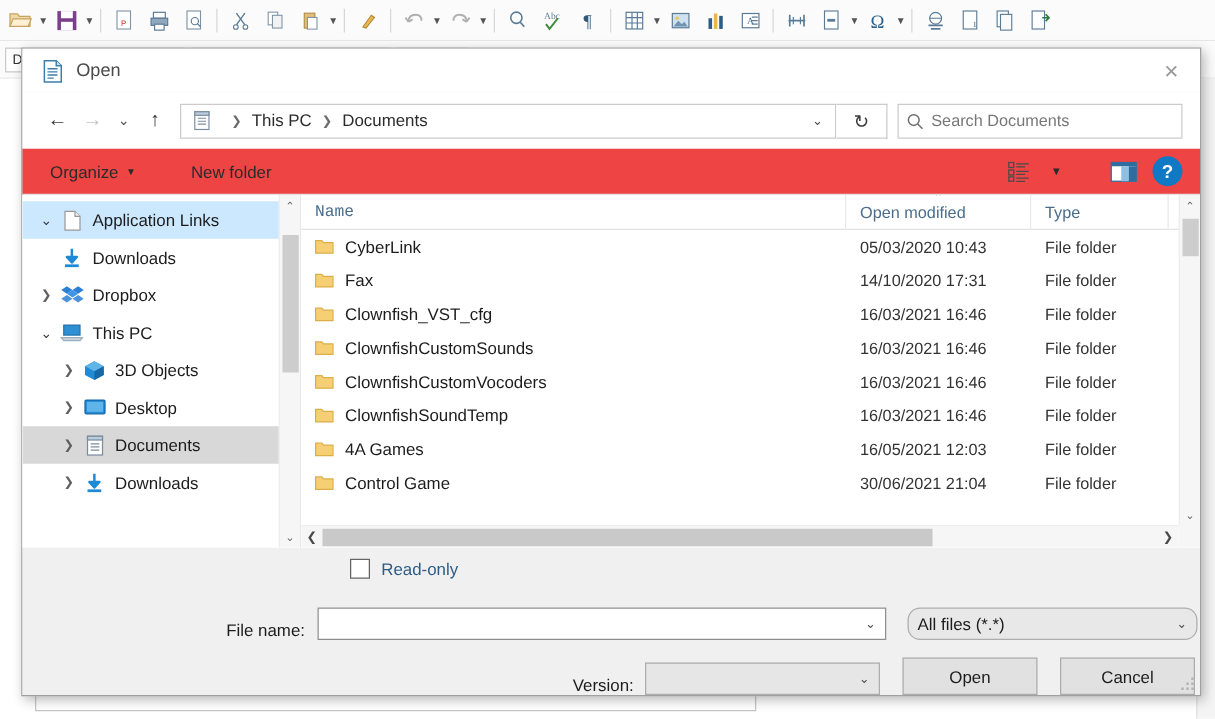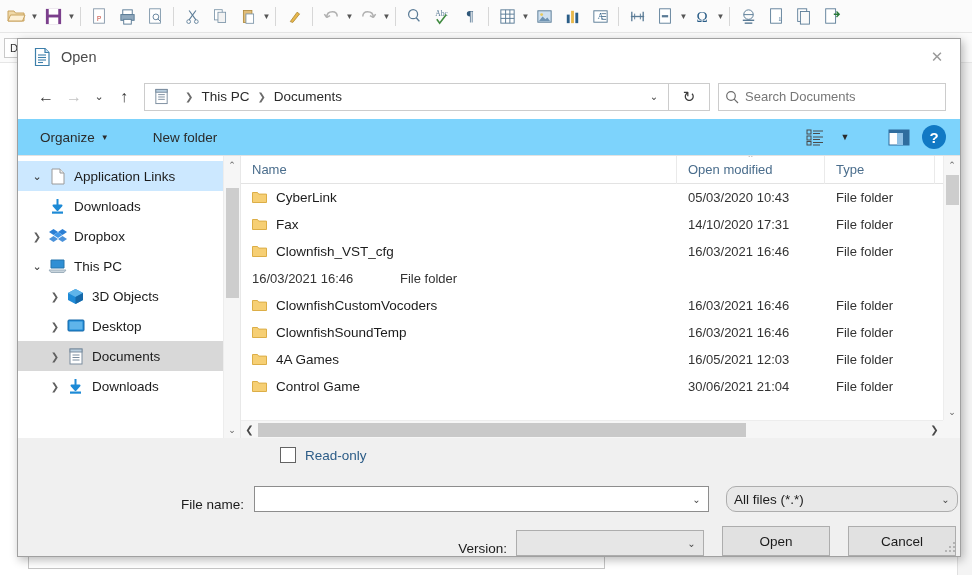--- a/index.html
+++ b/index.html
@@ -106,21 +106,21 @@
   }
   .searchbox {
     width:228px; height:28px; margin-left:8px; border:1px solid #cccccc;
     background:#fff; display:flex; align-items:center; box-sizing:border-box; flex:0 0 auto;
   }
   .search-icon { width:26px; display:flex; align-items:center; justify-content:center; color:#6d6d6d; font-size:13px; flex:0 0 auto; }
   .search-ph { font-size:13px; color:#777; }
 
   
   .cmdbar {
-    height:37px; background:#7dd3fc; border-bottom:1px solid #e2e2e2;
+    height:37px; background:#ef4444; border-bottom:1px solid #e2e2e2;
     display:flex; align-items:center; padding:0 14px; box-sizing:border-box; flex:0 0 auto;
   }
   .cmd-item {
     font-size:13.5px; color:#2b2b2b; padding:4px 8px; display:flex; align-items:center; gap:6px;
   }
   .cmd-caret { font-size:8px; color:#2b2b2b; }
   .cmd-spacer { flex:1 1 auto; }
   .cmd-icon-btn { width:30px; height:26px; display:flex; align-items:center; justify-content:center; flex:0 0 auto; }
   .help-btn {
     width:24px; height:24px; border-radius:50%; background:#1179c4; color:#fff;
@@ -619,21 +619,21 @@
 
         <div class="sb-scroll">
           <div class="sb-arrow">⌃</div>
           <div class="sb-thumb" style="top:32px; height:110px;"></div>
           <div class="sb-arrow" style="position:absolute;bottom:0;width:100%;">⌄</div>
         </div>
       </div>
 
       <div class="filepane">
         <div class="col-head">
-          <div class="ch" style="width:436px;">
+          <div class="ch" style="width:436px;font-family:Liberation Mono, monospace;">
             <span>Name</span>
           </div>
           <div class="ch" style="width:148px;">
             <span class="sort-caret">⌃</span>
             <span>Open modified</span>
           </div>
           <div class="ch" style="width:110px;">
             <span>Type</span>
           </div>
         </div>
@@ -663,20 +663,26 @@
             <div class="fcell" style="width:436px;">
               <span class="folder-ico"><svg width="15" height="13" viewBox="0 0 15 13">
                     <path d="M0.5 1.5 h5 l1.2 1.6 h7.8 v8.4 h-14 z" fill="#f6cf74" stroke="#dcae47"></path>
                   </svg></span>
               <span>Clownfish_VST_cfg</span>
             </div>
             <div class="fcell fdate" style="width:148px;">16/03/2021 16:46</div>
             <div class="fcell ftype" style="width:110px;">File folder</div>
           </div>
           <div class="frow">
+            <div class="fcell" style="width:436px;">
+              <span class="folder-ico"><svg width="15" height="13" viewBox="0 0 15 13">
+                    <path d="M0.5 1.5 h5 l1.2 1.6 h7.8 v8.4 h-14 z" fill="#f6cf74" stroke="#dcae47"></path>
+                  </svg></span>
+              <span>ClownfishCustomSounds</span>
+            </div>
             <div class="fcell fdate" style="width:148px;">16/03/2021 16:46</div>
             <div class="fcell ftype" style="width:110px;">File folder</div>
           </div>
           <div class="frow">
             <div class="fcell" style="width:436px;">
               <span class="folder-ico"><svg width="15" height="13" viewBox="0 0 15 13">
                     <path d="M0.5 1.5 h5 l1.2 1.6 h7.8 v8.4 h-14 z" fill="#f6cf74" stroke="#dcae47"></path>
                   </svg></span>
               <span>ClownfishCustomVocoders</span>
             </div>

